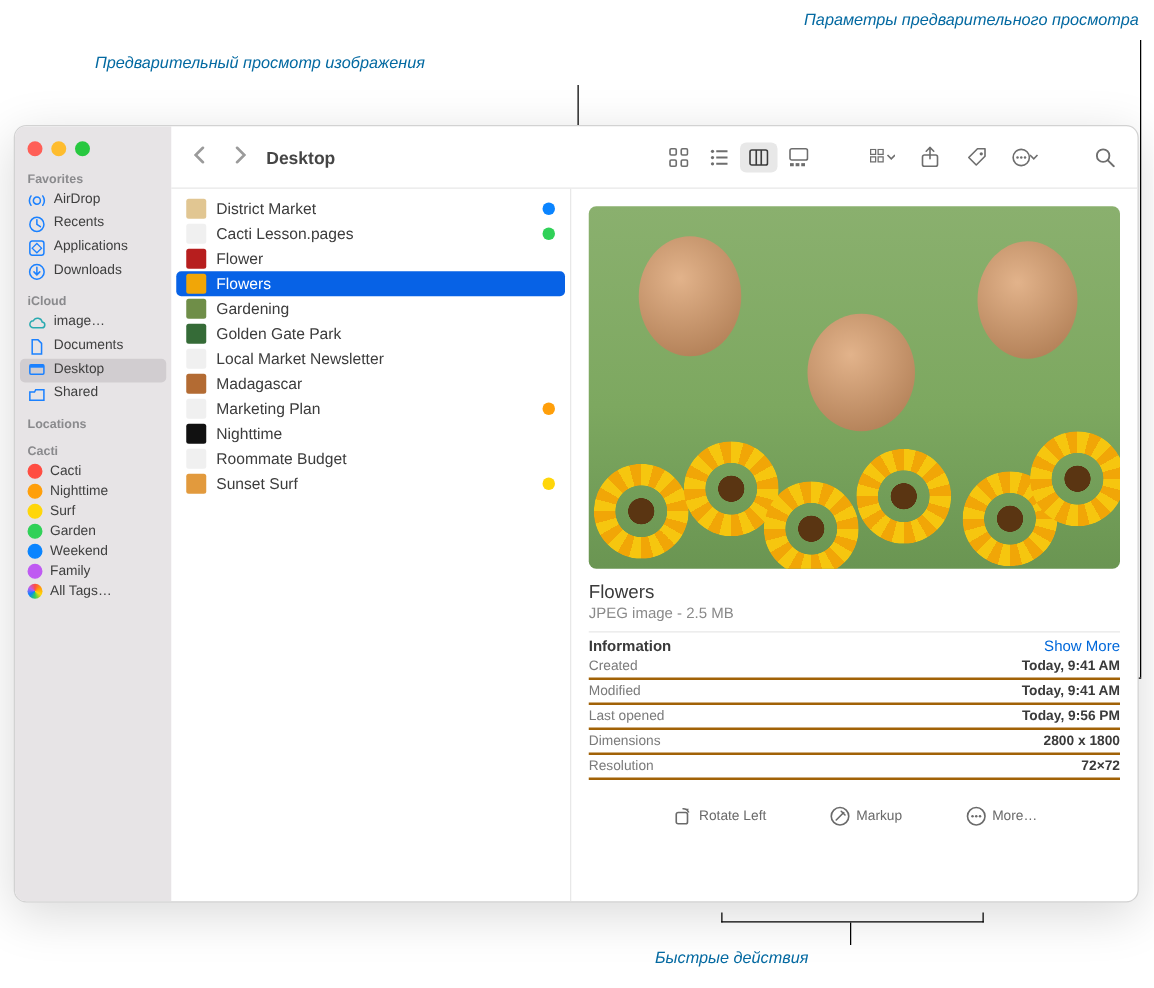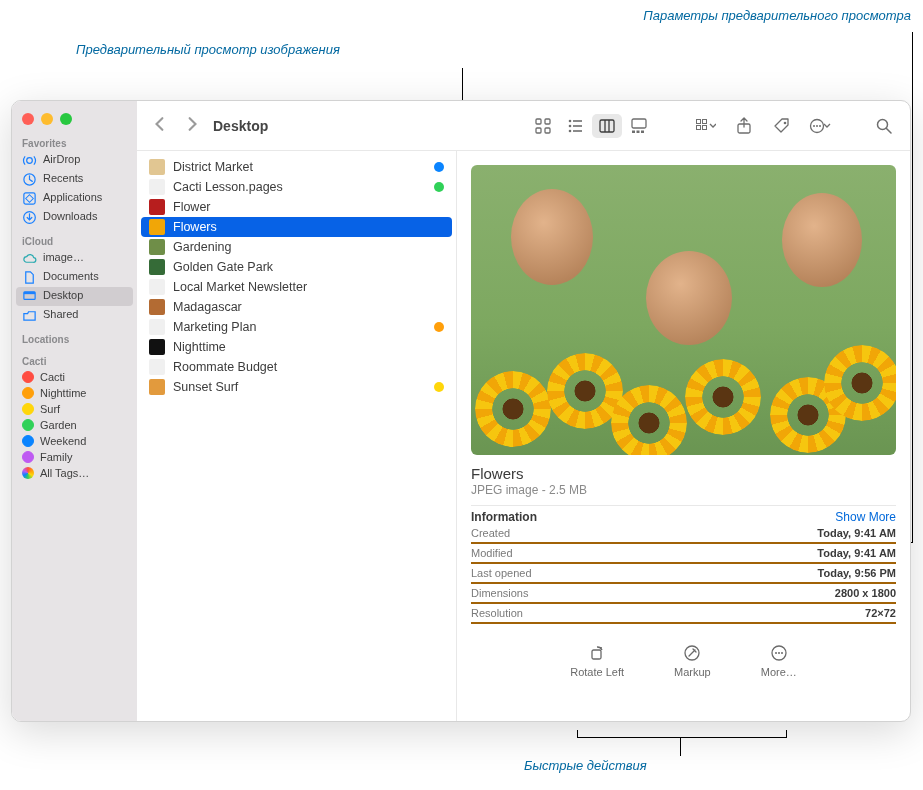--- a/index.html
+++ b/index.html
@@ -41,21 +41,21 @@
 .preview { flex: 1; display: flex; flex-direction: column; padding: 14px 14px 8px 14px; }
 .preview-img { width: 100%; height: 290px; border-radius: 6px; position: relative; overflow: hidden; background: linear-gradient(#8ab06e 0%, #7da860 55%, #6a9552 100%); }
 .preview-title { font-size: 15px; font-weight: 500; color: #3a3a3a; margin-top: 10px; }
 .preview-sub { font-size: 12px; color: #8a8a8a; margin-top: 1px; }
 .info-head { display: flex; justify-content: space-between; align-items: center; margin-top: 8px; border-top: 1px solid #e8e8e8; padding-top: 4px; }
 .info-label { font-size: 12px; font-weight: 600; color: #3a3a3a; }
 .show-more { font-size: 12px; color: #0068da; }
 .info-row { display: flex; justify-content: space-between; font-size: 11px; color: #7a7a7a; padding: 3px 0; border-bottom: 2px solid #a16207; }
 .info-val { font-weight: 600; color: #3a3a3a; }
 .quick-actions { display: flex; justify-content: center; gap: 50px; margin-top: 20px; }
-.qa { display: flex; flex-direction: column; align-items: center; gap: 4px; color: #6a6a6a; }
+.qa { display: flex; flex-direction: row; align-items: center; gap: 4px; color: #6a6a6a; }
 .qa-icon { width: 18px; height: 18px; }
 .qa-label { font-size: 11px; }
 
 
 .face { position: absolute; border-radius: 50%; background: radial-gradient(circle at 40% 35%, #e2b38b, #a9764d); }
 .sunflower { position: absolute; width: 56px; height: 56px; border-radius: 50%; background: radial-gradient(circle, #5a3512 0 26%, transparent 27%); }
 .sunflower::before { content: ""; position: absolute; inset: -10px; border-radius: 50%; background: repeating-conic-gradient(#f6c60f 0 15deg, #f1a607 15deg 30deg); -webkit-mask: radial-gradient(circle, transparent 0 38%, #000 39%); mask: radial-gradient(circle, transparent 0 38%, #000 39%); }
 
 .bracket { position: absolute; border-bottom: 1px solid #000; }
 .bracket::before, .bracket::after { content:""; position:absolute; width:1px; height:8px; background:#000; top:0; }

